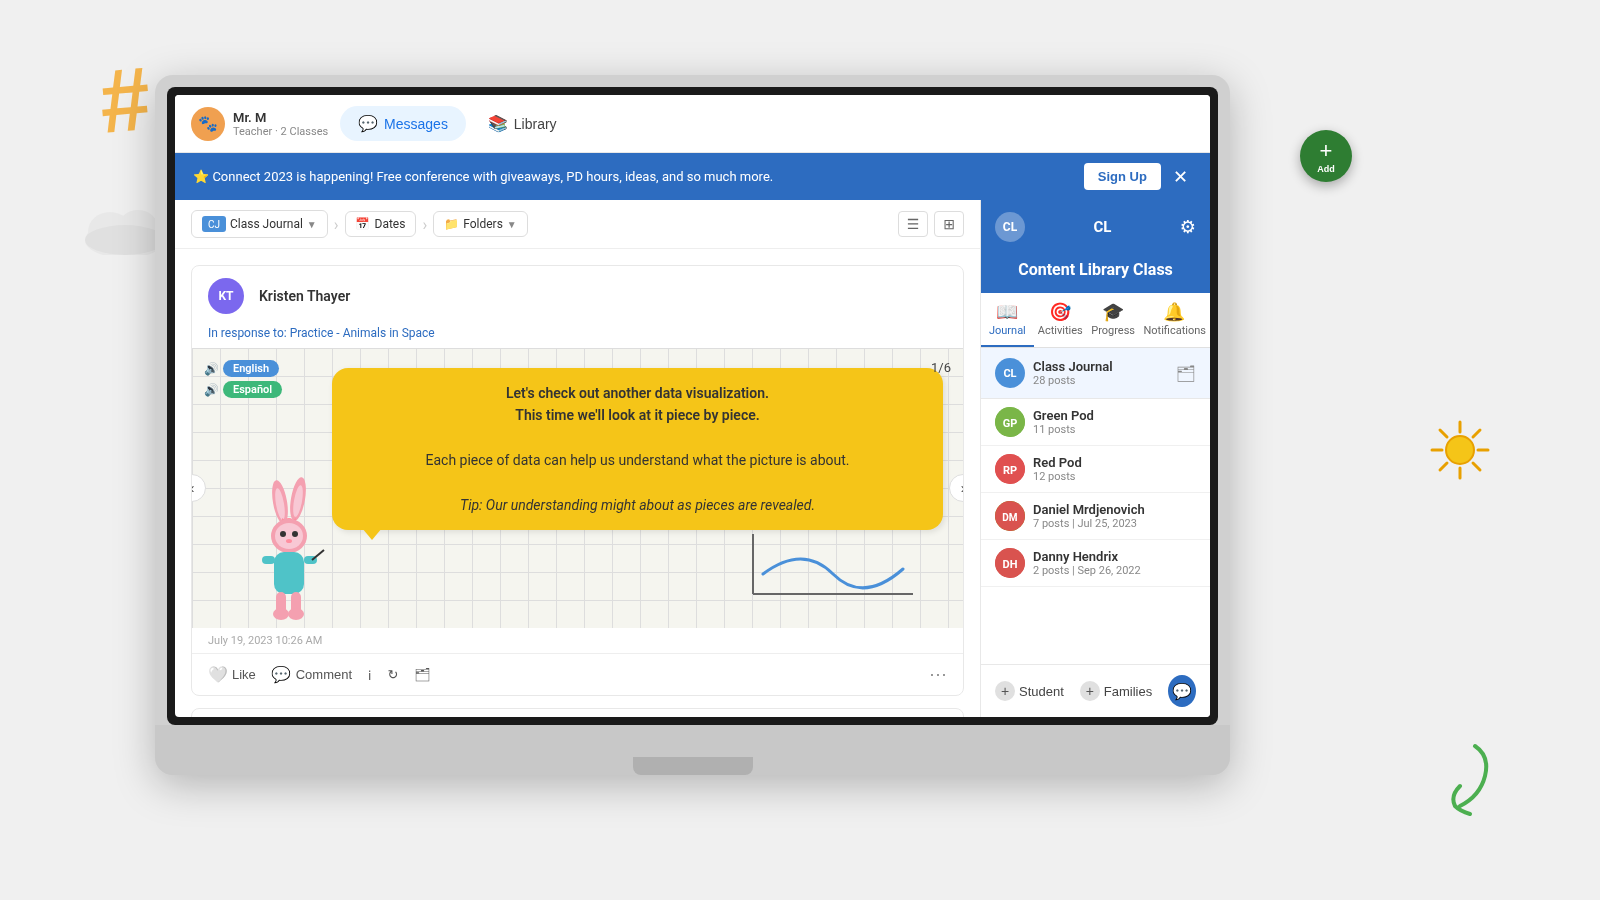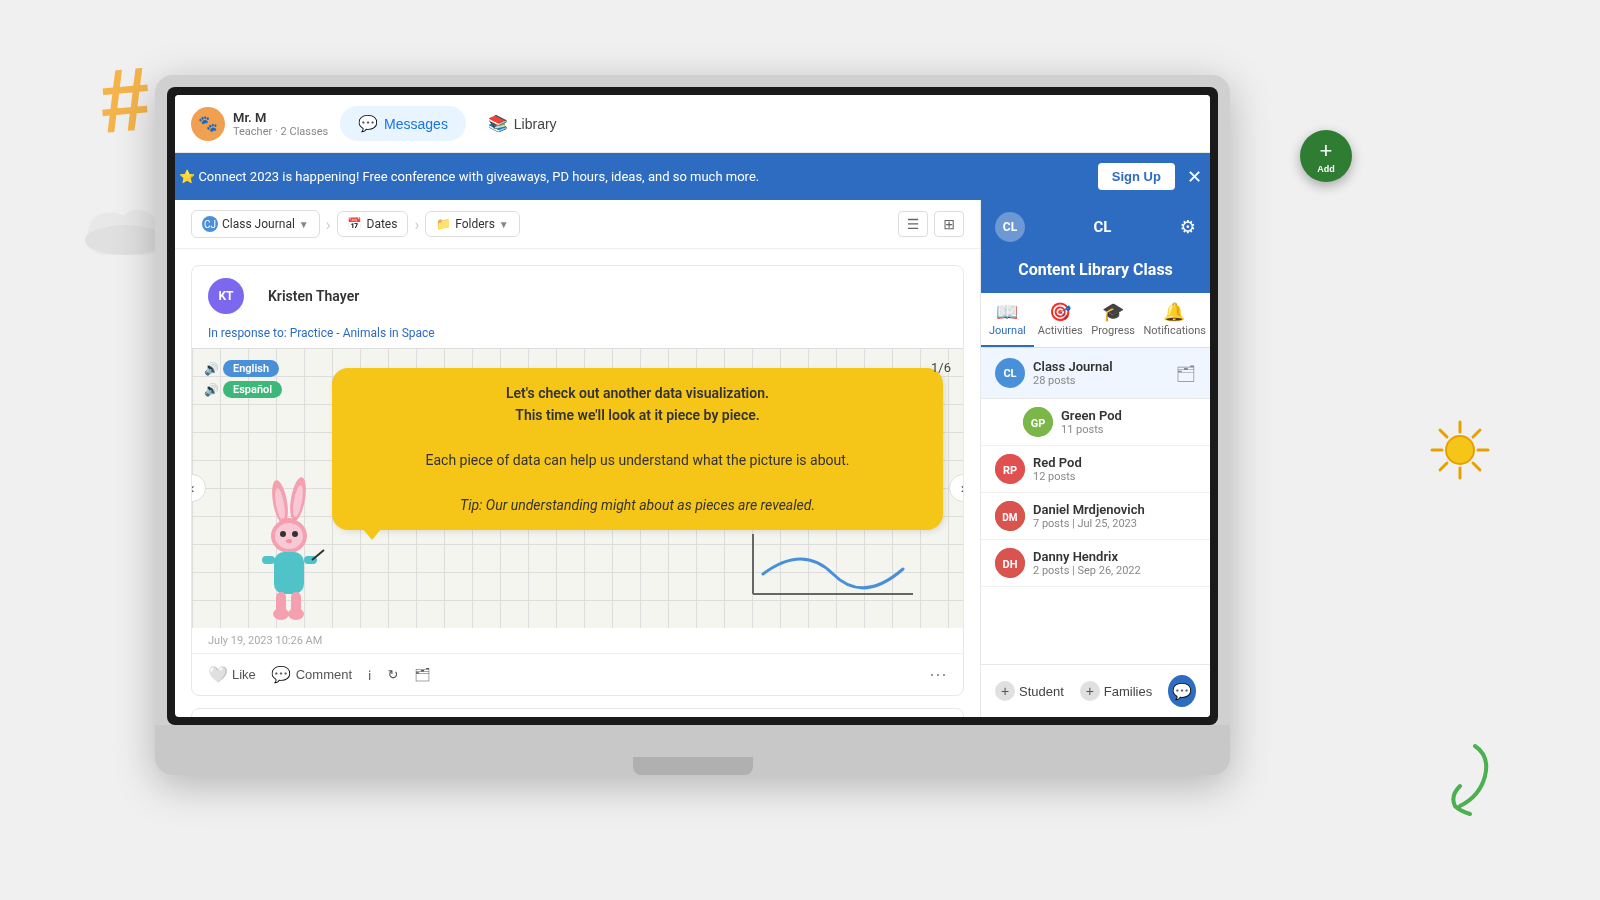--- a/index.html
+++ b/index.html
@@ -145,21 +145,21 @@
     .nav-btn-icon {
       font-size: 16px;
     }
 
     .spacer { flex: 1; }
 
     
     .banner {
       background: #2d6cc0;
       color: #fff;
-      padding: 10px 4px;
+      padding: 10px 18px;
       display: flex;
       align-items: center;
       gap: 8px;
       font-size: 13px;
     }
 
     .banner-text { flex: 1; }
 
     .sign-up-btn {
       background: #fff;
@@ -213,24 +213,24 @@
       border: 1px solid #ddd;
       border-radius: 6px;
       padding: 5px 10px;
       font-size: 12px;
       cursor: pointer;
       background: #fff;
       color: #333;
     }
 
     .filter-select .filter-icon {
-      width: 16px;
+      width: 24px;
       height: 16px;
       background: #4a90d9;
-      border-radius: 8px;
+      border-radius: 3px;
       display: flex;
       align-items: center;
       justify-content: center;
       color: #fff;
       font-size: 10px;
     }
 
     .filter-arrow { font-size: 10px; color: #888; }
     .filter-sep { color: #ccc; font-size: 16px; }
 
@@ -262,21 +262,21 @@
     .post-card {
       background: #fff;
       border: 1px solid #e8e8e8;
       border-radius: 8px;
       overflow: hidden;
     }
 
     .post-header {
       display: flex;
       align-items: center;
-      gap: 24px;
+      gap: 15px;
       padding: 12px 16px;
     }
 
     .post-avatar {
       width: 36px;
       height: 36px;
       background: #7b68ee;
       border-radius: 50%;
       display: flex;
       align-items: center;
@@ -967,21 +967,21 @@
               <div class="sidebar-class-journal-item">
                 <div class="sidebar-cj-badge">CL</div>
                 <div class="sidebar-cj-text">
                   <div class="sidebar-cj-name">Class Journal</div>
                   <div class="sidebar-cj-count">28 posts</div>
                 </div>
                 <button class="sidebar-cj-folder">🗂</button>
               </div>
 
               <div class="sidebar-group-item">
-                <div class="group-avatar" style="background:#7ab648;margin-left:28px;">
+                <div class="group-avatar" style="background:#7ab648;">
                   <svg width="30" height="30" viewBox="0 0 30 30">
                       <circle cx="15" cy="15" r="15" fill="#7ab648"></circle>
                       <text x="15" y="20" text-anchor="middle" fill="white" font-size="11" font-weight="bold">GP</text>
                     </svg>
                 </div>
                 <div class="group-text">
                   <div class="group-name">Green Pod</div>
                   <div class="group-meta">11 posts</div>
                 </div>
               </div>

